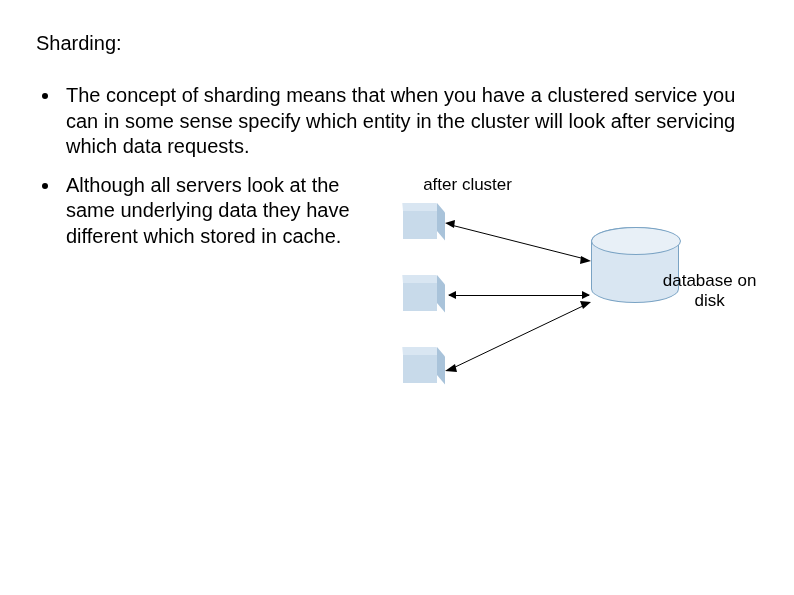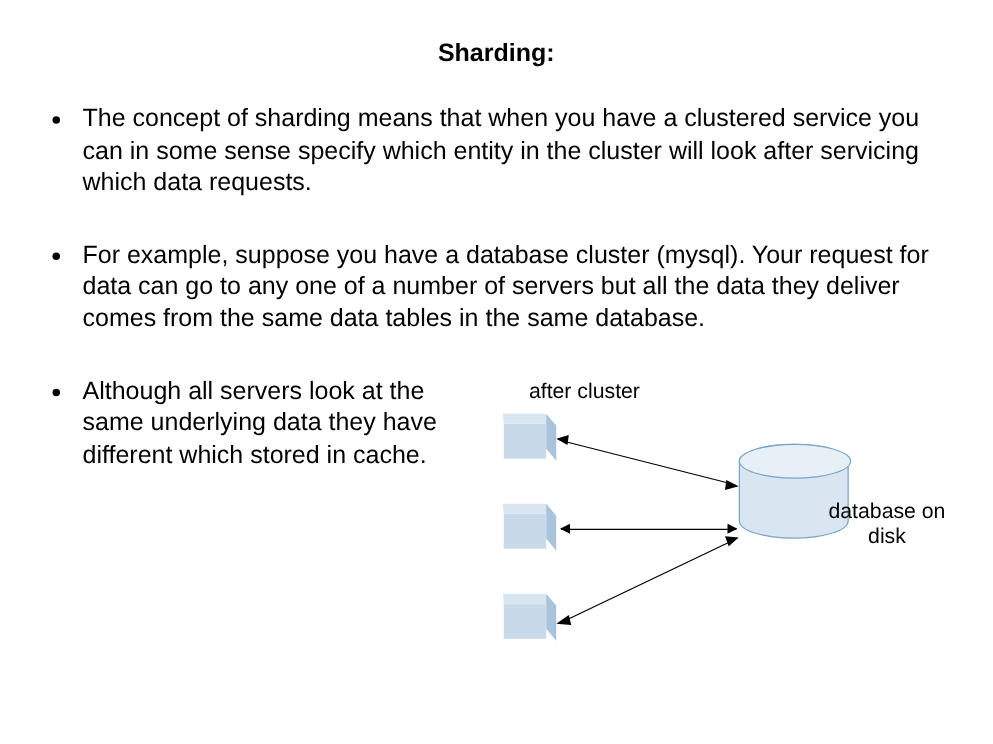--- a/index.html
+++ b/index.html
@@ -7,28 +7,27 @@
       width: 794px;
       height: 595px;
       background: #ffffff;
       font-family: Arial, Helvetica, sans-serif;
       color: #000000;
       position: relative;
       padding: 32px 36px;
     }
     .title {
       font-size: 20px;
-      font-weight: bold;
+      font-weight: normal;
       margin-bottom: 28px;
-      text-align: center;
     }
     .content {
       display: flex;
       flex-direction: column;
-      gap: 32px;
+      gap: 13px;
     }
     .bullet-row {
       display: flex;
       align-items: flex-start;
       gap: 18px;
       padding-left: 6px;
     }
     .bullet {
       width: 6px;
       height: 6px;
@@ -142,24 +141,20 @@
 
 <div class="title">Sharding:</div>
 
 <div class="content">
 
   <div class="bullet-row">
     <div class="bullet"></div>
     <div class="bullet-text">The concept of sharding means that when you have a clustered service you can in some sense specify which entity in the cluster will look after servicing which data requests.</div>
   </div>
 
-  <div class="bullet-row">
-    <div class="bullet"></div>
-    <div class="bullet-text">For example, suppose you have a database cluster (mysql). Your request for data can go to any one of a number of servers but all the data they deliver comes from the same data tables in the same database.</div>
-  </div>
 
   <div class="bottom-section">
     <div class="left-bullets">
       <div class="bullet-row">
         <div class="bullet"></div>
         <div class="bullet-text">Although all servers look at the same underlying data they have different which stored in cache.</div>
       </div>
     </div>
 
     <div class="diagram">

